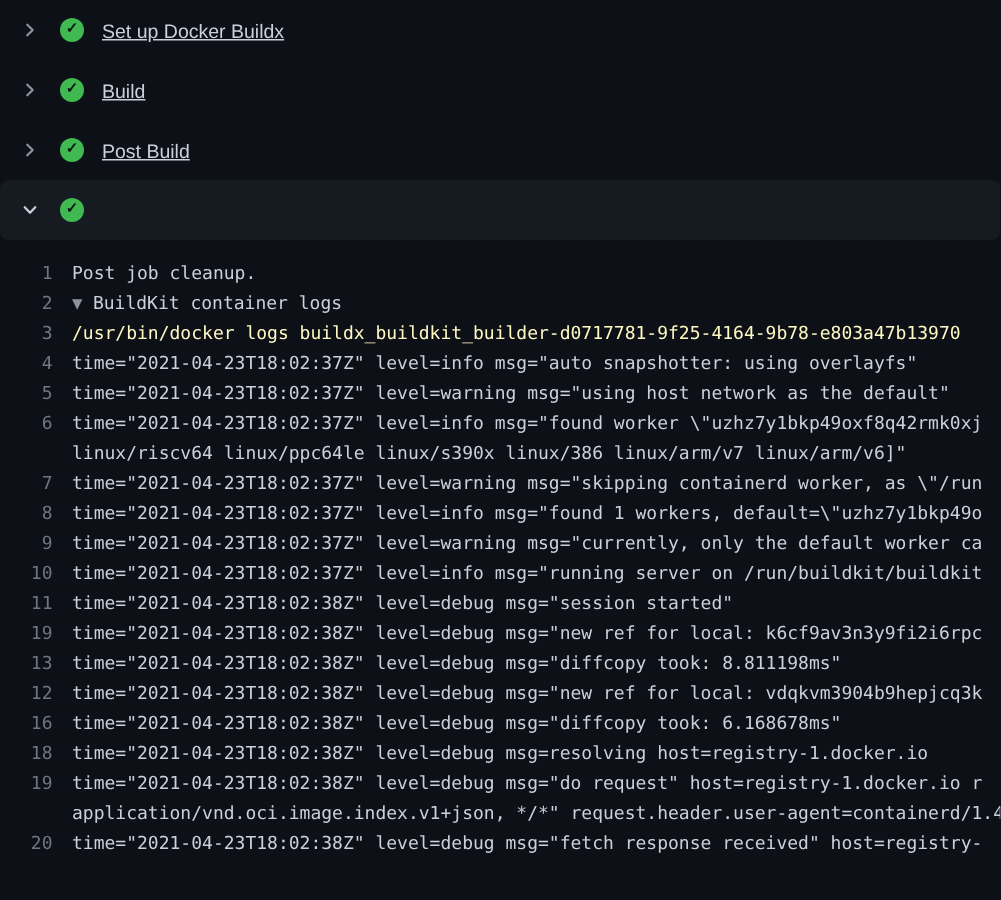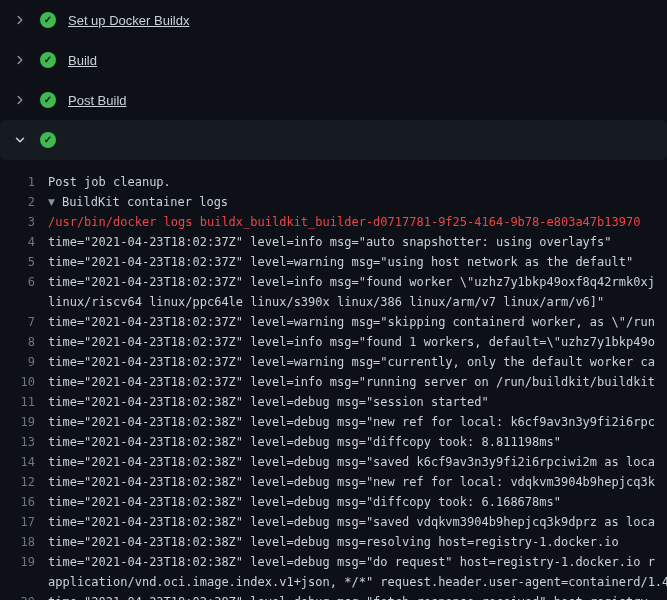--- a/index.html
+++ b/index.html
@@ -50,21 +50,21 @@
     display:flex; height:20px; line-height:20px;
     white-space:pre;
   }
   .log-num {
     width:48px; min-width:48px;
     text-align:right; padding-right:13px;
     color:#6e7681; cursor:pointer;
     -webkit-user-select:none; user-select:none;
   }
   .log-text { white-space:pre; overflow:hidden; }
-  .log-row.command .log-text { color:#ef4444; }
+  .log-row.command .log-text { color:#fef9c3; }
   .log-row.group { cursor:pointer; }
   .toggle-tri {
     display:inline-block; color:#8b949e;
     font-size:9px; margin-right:7px; vertical-align:1px;
     font-family:"DejaVu Sans", sans-serif;
   }
 </style>
 </head>
 <body>
 
@@ -173,39 +173,31 @@
   <div class="log-row normal">
     <span class="log-num">19</span>
     <span class="log-text">time="2021-04-23T18:02:38Z" level=debug msg="new ref for local: k6cf9av3n3y9fi2i6rpc</span>
   </div>
 
   <div class="log-row normal">
     <span class="log-num">13</span>
     <span class="log-text">time="2021-04-23T18:02:38Z" level=debug msg="diffcopy took: 8.811198ms"</span>
   </div>
 
-  <div class="log-row normal">
-    <span class="log-num">14</span>
-    <span class="log-text">time="2021-04-23T18:02:38Z" level=debug msg="saved k6cf9av3n3y9fi2i6rpciwi2m as loca</span>
-  </div>
 
   <div class="log-row normal">
     <span class="log-num">12</span>
     <span class="log-text">time="2021-04-23T18:02:38Z" level=debug msg="new ref for local: vdqkvm3904b9hepjcq3k</span>
   </div>
 
   <div class="log-row normal">
     <span class="log-num">16</span>
     <span class="log-text">time="2021-04-23T18:02:38Z" level=debug msg="diffcopy took: 6.168678ms"</span>
   </div>
 
-  <div class="log-row normal">
-    <span class="log-num">17</span>
-    <span class="log-text">time="2021-04-23T18:02:38Z" level=debug msg="saved vdqkvm3904b9hepjcq3k9dprz as loca</span>
-  </div>
 
   <div class="log-row normal">
     <span class="log-num">18</span>
     <span class="log-text">time="2021-04-23T18:02:38Z" level=debug msg=resolving host=registry-1.docker.io</span>
   </div>
 
   <div class="log-row normal">
     <span class="log-num">19</span>
     <span class="log-text">time="2021-04-23T18:02:38Z" level=debug msg="do request" host=registry-1.docker.io r</span>
   </div>

